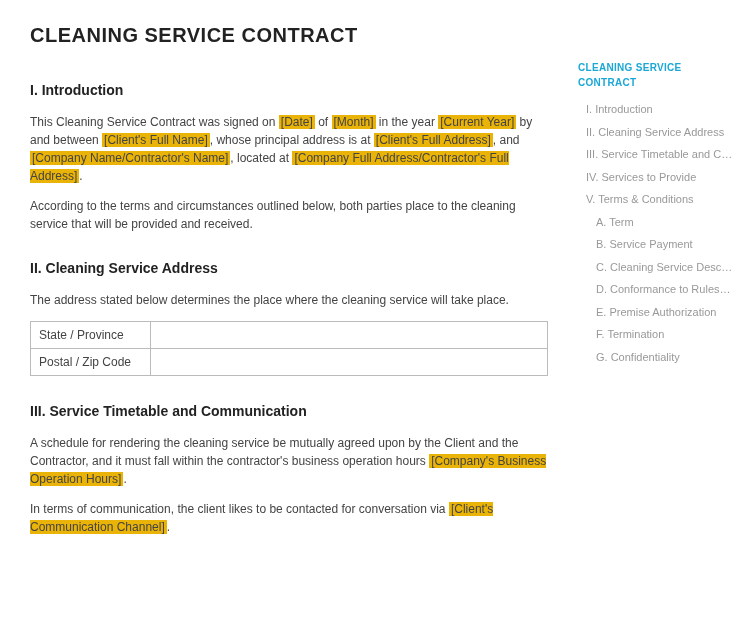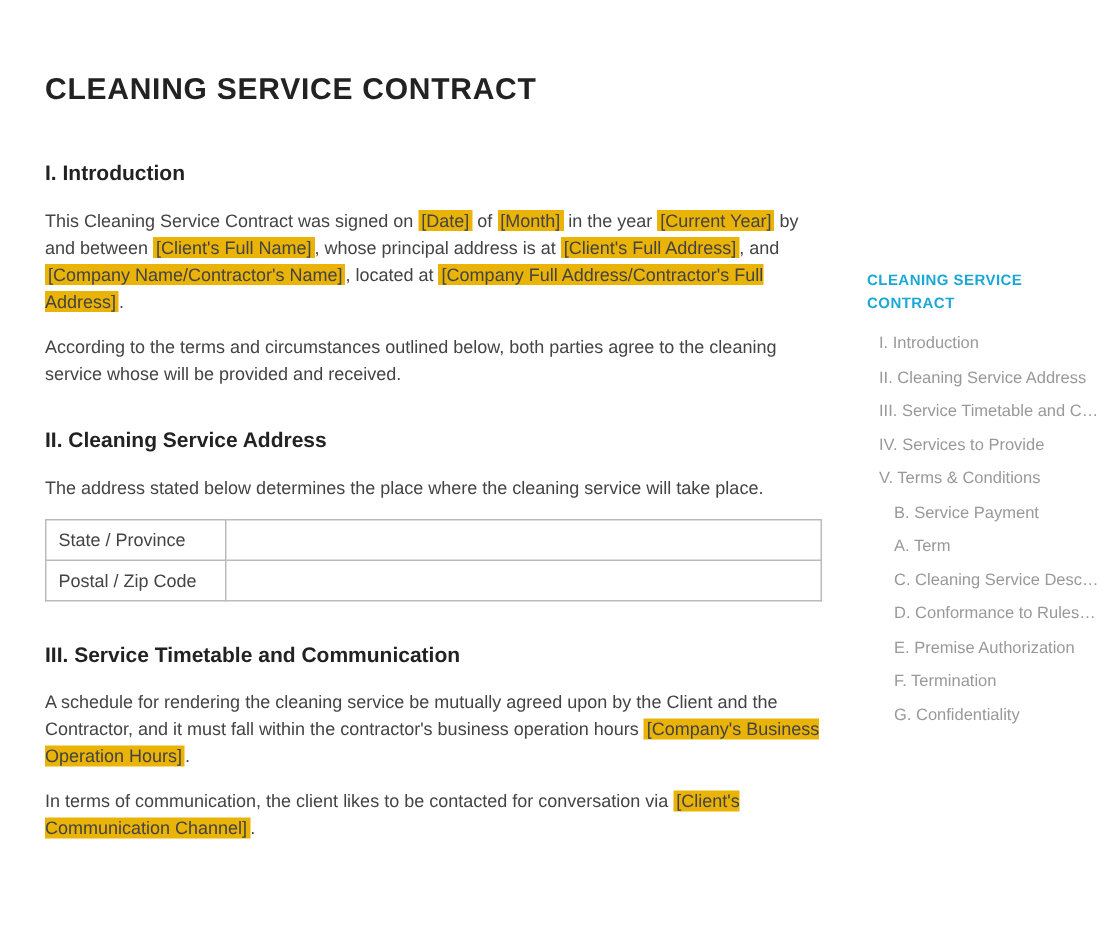--- a/index.html
+++ b/index.html
@@ -1,17 +1,17 @@
 <!DOCTYPE html>
 <html><head>
   <meta charset="utf-8">
   <style>
     * { margin: 0; padding: 0; box-sizing: border-box; }
     body { font-family: "Segoe UI", Arial, sans-serif; background: #fff; color: #333; font-size: 13px; line-height: 1.5; }
-    .page { width: 743px; height: 618px; position: relative; display: flex; align-items: center; }
+    .page { width: 743px; height: 618px; position: relative; display: flex; }
     .main { flex: 1; padding: 20px 20px 20px 30px; overflow: hidden; }
     .sidebar { width: 175px; padding: 60px 10px 10px 10px; font-size: 11px; }
     h1 { font-size: 20px; font-weight: 800; letter-spacing: 0.5px; margin-bottom: 30px; color: #222; }
     h2 { font-size: 14px; font-weight: 700; margin-top: 25px; margin-bottom: 12px; color: #222; }
     p { margin-bottom: 12px; color: #444; font-size: 12px; }
     .placeholder { background: #eab308; padding: 0 2px; }
     table { border-collapse: collapse; width: 100%; max-width: 520px; margin-top: 8px; margin-bottom: 8px; }
     td { border: 1px solid #bbb; padding: 4px 8px; font-size: 12px; color: #444; }
     td:first-child { width: 120px; }
     .toc-title { color: #1ba8d6; font-weight: 700; font-size: 10px; letter-spacing: 0.3px; margin-bottom: 8px; }
@@ -22,21 +22,21 @@
 <body>
 
 <div class="page">
   <div class="main">
     <h1>CLEANING SERVICE CONTRACT</h1>
 
     <h2>I. Introduction</h2>
     <p>
       <span>This Cleaning Service Contract was signed on </span><span class="placeholder">[Date]</span><span> of </span><span class="placeholder">[Month]</span><span> in the year </span><span class="placeholder">[Current Year]</span><span> by and between </span><span class="placeholder">[Client's Full Name]</span><span>, whose principal address is at </span><span class="placeholder">[Client's Full Address]</span><span>, and </span><span class="placeholder">[Company Name/Contractor's Name]</span><span>, located at </span><span class="placeholder">[Company Full Address/Contractor's Full Address]</span><span>.</span>
     </p>
-    <p>According to the terms and circumstances outlined below, both parties agree to the cleaning service whose will be provided and received.</p>
+    <p>According to the terms and circumstances outlined below, both parties place to the cleaning service that will be provided and received.</p>
 
     <h2>II. Cleaning Service Address</h2>
     <p>The address stated below determines the place where the cleaning service will take place.</p>
     <table>
       <tbody>
       <tr>
             <td>State / Province</td>
             <td></td>
           </tr>
       <tr>
@@ -56,22 +56,22 @@
   </div>
 
   <div class="sidebar">
     <div class="toc-title">CLEANING SERVICE CONTRACT</div>
     <div id="toc-list">
         <div class="toc-item">I. Introduction</div>
         <div class="toc-item">II. Cleaning Service Address</div>
         <div class="toc-item">III. Service Timetable and Co...</div>
         <div class="toc-item">IV. Services to Provide</div>
         <div class="toc-item">V. Terms &amp; Conditions</div>
+        <div class="toc-item toc-sub">A. Term</div>
         <div class="toc-item toc-sub">B. Service Payment</div>
-        <div class="toc-item toc-sub">A. Term</div>
         <div class="toc-item toc-sub">C. Cleaning Service Descript...</div>
         <div class="toc-item toc-sub">D. Conformance to Rules &amp; ...</div>
         <div class="toc-item toc-sub">E. Premise Authorization</div>
         <div class="toc-item toc-sub">F. Termination</div>
         <div class="toc-item toc-sub">G. Confidentiality</div>
       </div>
   </div>
 </div>
 
 </body></html>

